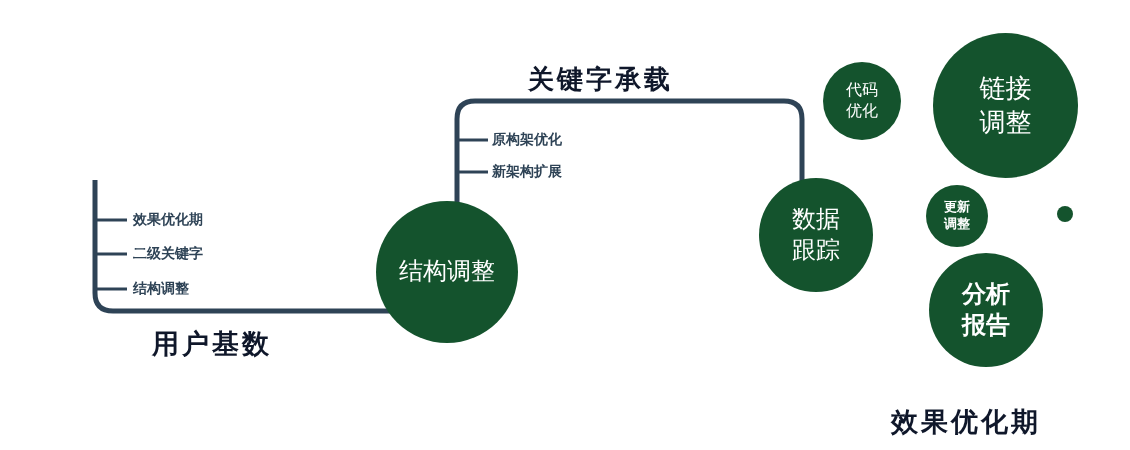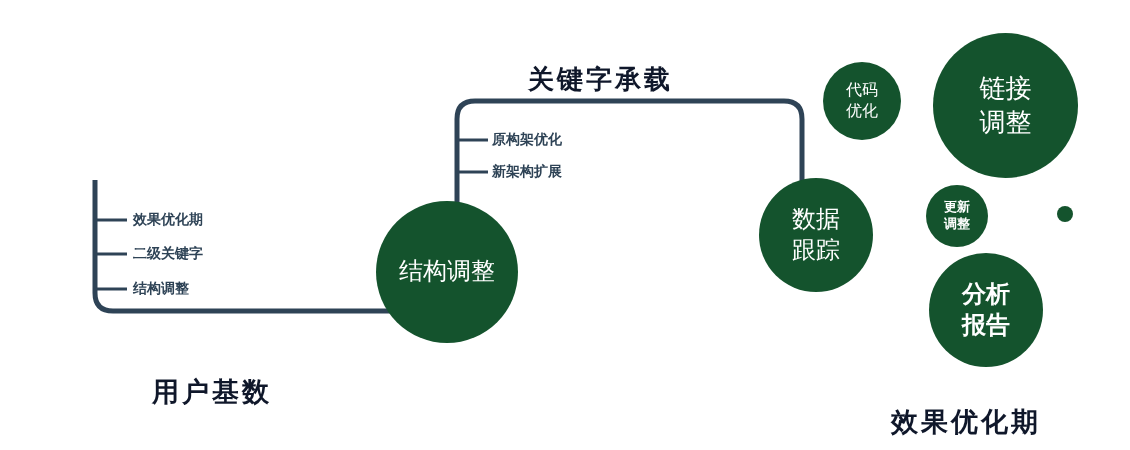--- a/index.html
+++ b/index.html
@@ -34,21 +34,21 @@
   .node-dot            { left: 1057px; top: 206px; width: 16px; height: 16px; }
   .node-report         { left: 929px; top: 253px; width: 114px; height: 114px; font-size: 24px; font-weight: bold; }
 
   .edge-label {
     position: absolute;
     color: #0f172a;
     font-weight: bold;
     letter-spacing: 3px;
     white-space: nowrap;
   }
-  .label-user-base        { left: 152px; top: 326px; font-size: 27px; margin-top: 48px; }
+  .label-user-base        { left: 152px; top: 326px; font-size: 27px; }
   .label-keyword-carrying { left: 528px; top: 62px;  font-size: 26px; }
   .label-footer           { left: 891px; top: 404px; font-size: 27px; }
 
   .branch-label {
     position: absolute;
     color: #2e4356;
     font-size: 14px;
     font-weight: bold;
     white-space: nowrap;
     text-align: right;

